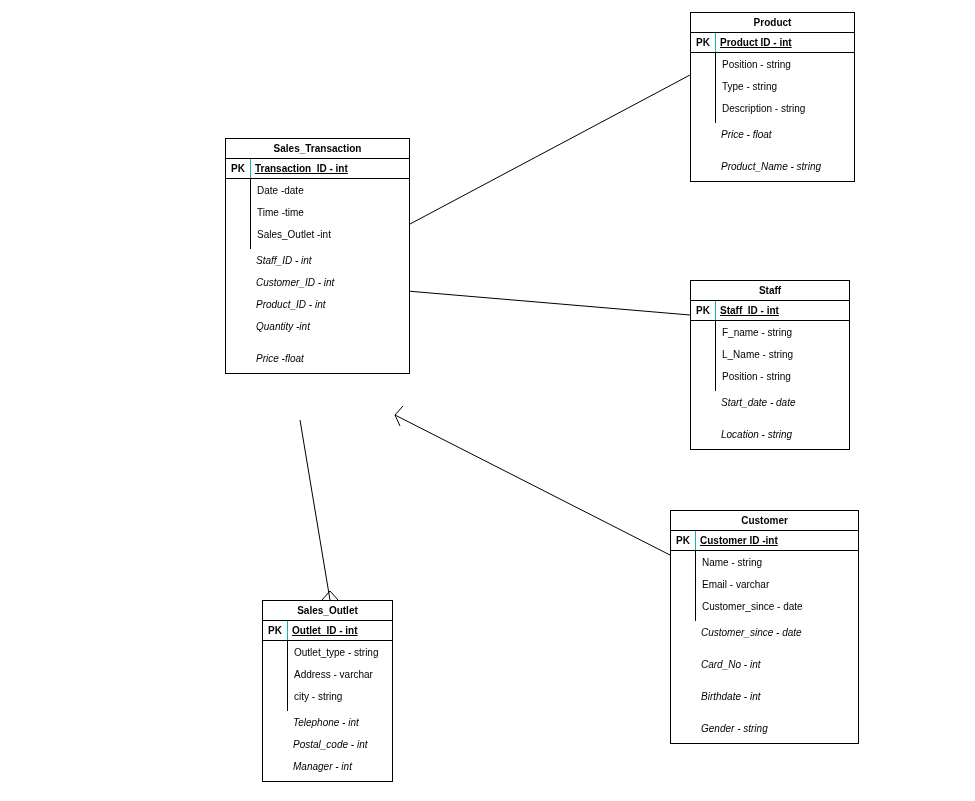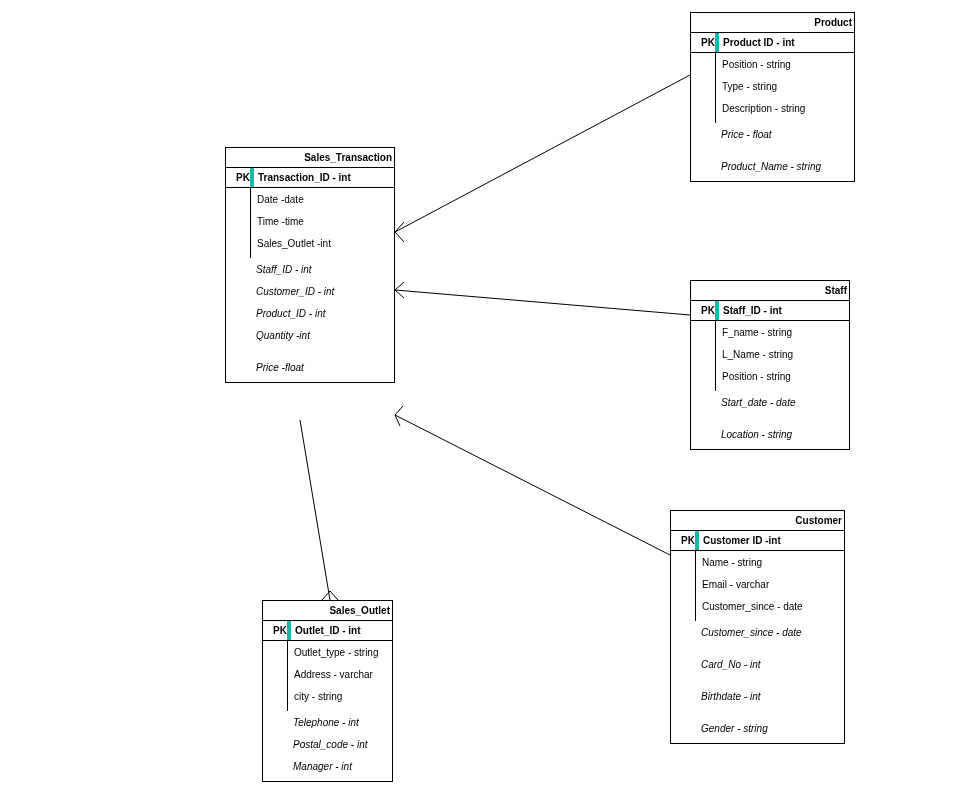--- a/index.html
+++ b/index.html
@@ -13,40 +13,41 @@
     background: #fff;
     color: #000;
   }
   .entity {
     position: absolute;
     border: 1px solid #000;
     background: #fff;
     box-sizing: border-box;
   }
   .entity-title {
-    text-align: right;
+    text-align: center;
     font-weight: bold;
     padding: 4px 2px;
     border-bottom: 1px solid #000;
   }
   .pk-row {
     display: flex;
     border-bottom: 1px solid #000;
   }
   .pk-cell {
     width: 24px;
     flex: 0 0 24px;
-    border-right: 4px solid #14b8a6;
+    border-right: 1px solid #14b8a6;
     font-weight: bold;
-    text-align: right;
+    text-align: center;
     padding: 4px 0;
   }
   .pk-val {
     flex: 1;
     padding: 4px 4px;
+    text-decoration: underline;
     font-weight: bold;
   }
   .attrs {
     display: flex;
   }
   .attrs-spacer {
     width: 24px;
     flex: 0 0 24px;
     border-right: 1px solid #000;
   }
@@ -94,21 +95,21 @@
     <line x1="395" y1="415" x2="400" y2="426" stroke="#000" stroke-width="1"></line>
   </g>
 
   <g>
     <line x1="300" y1="420" x2="330" y2="600" stroke="#000" stroke-width="1"></line>
     <line x1="322" y1="600" x2="330" y2="591" stroke="#000" stroke-width="1"></line>
     <line x1="338" y1="600" x2="330" y2="591" stroke="#000" stroke-width="1"></line>
   </g>
 </svg>
 
-<div class="entity" style="left:225px; top:147px; width:170px;">
+<div class="entity" style="left:225px; top:138px; width:185px;">
   <div class="entity-title">Sales_Transaction</div>
   <div class="pk-row">
     <div class="pk-cell">PK</div>
     <div class="pk-val">Transaction_ID - int</div>
   </div>
   <div class="attrs">
     <div class="attrs-spacer"></div>
     <div class="attrs-list">
       <div class="attr">Date -date</div>
       <div class="attr">Time -time</div>
@@ -160,21 +161,21 @@
       <div class="attr">Position - string</div>
     </div>
   </div>
   <div class="extra">
     <div class="attr">Start_date - date</div>
     <div class="attr"></div>
     <div class="attr">Location - string</div>
   </div>
 </div>
 
-<div class="entity" style="left:670px; top:510px; width:175px;">
+<div class="entity" style="left:670px; top:510px; width:189px;">
   <div class="entity-title">Customer</div>
   <div class="pk-row">
     <div class="pk-cell">PK</div>
     <div class="pk-val">Customer ID -int</div>
   </div>
   <div class="attrs">
     <div class="attrs-spacer"></div>
     <div class="attrs-list">
       <div class="attr">Name - string</div>
       <div class="attr">Email - varchar</div>

